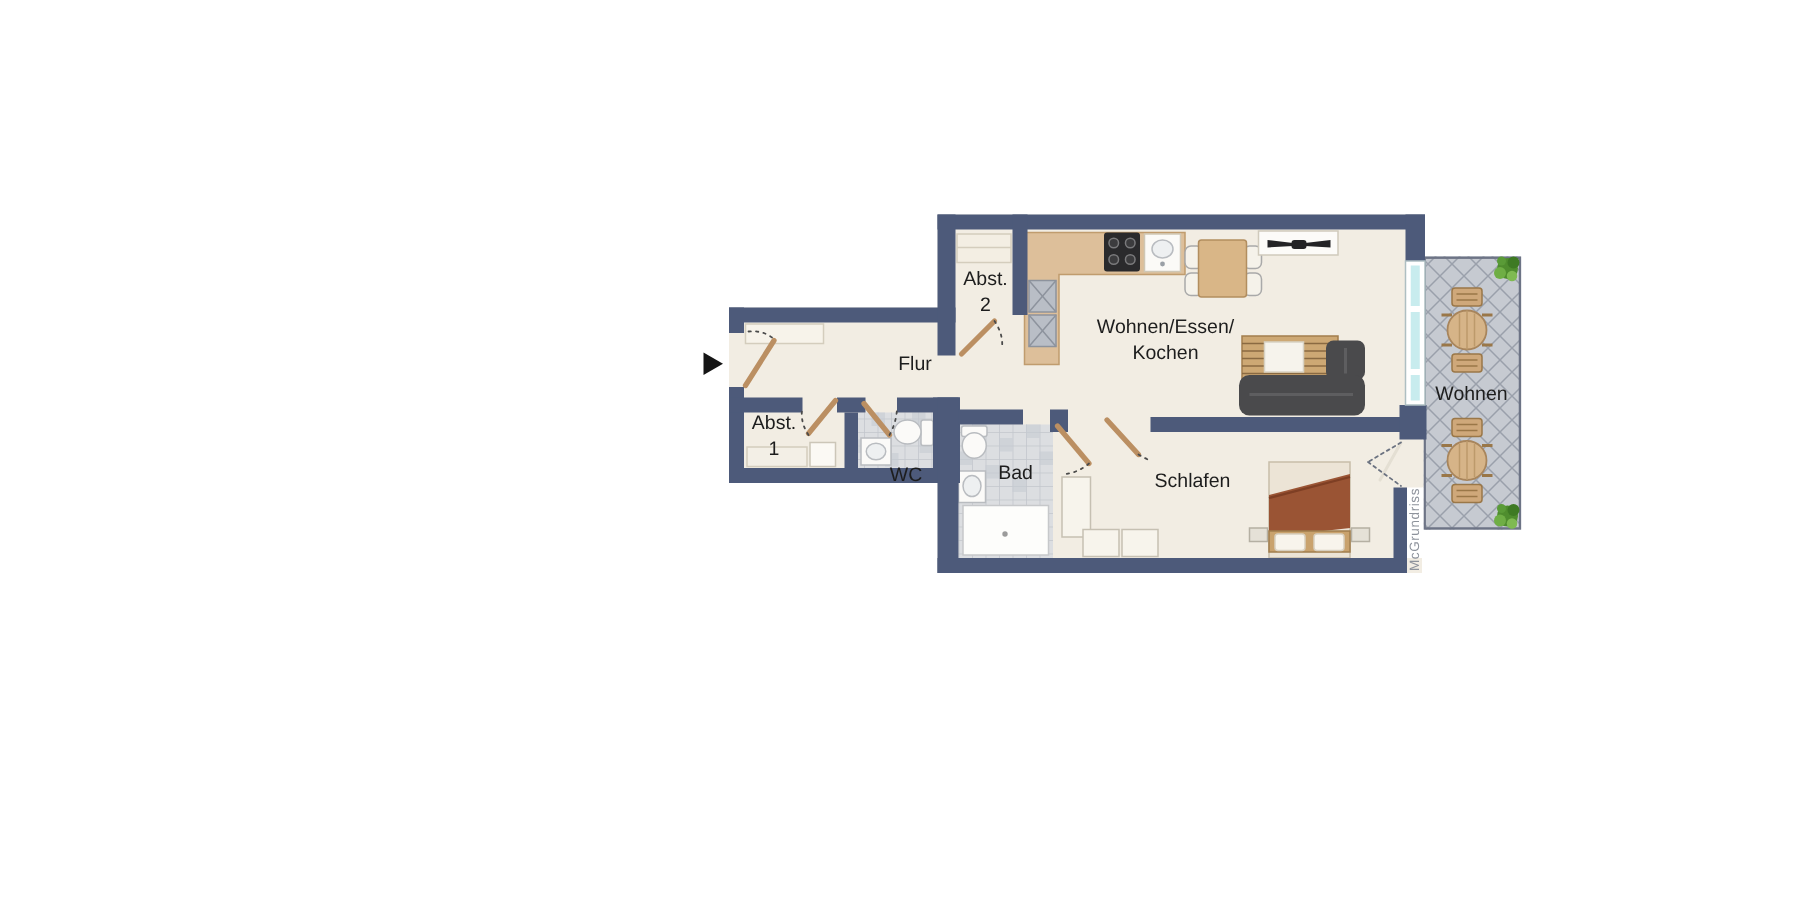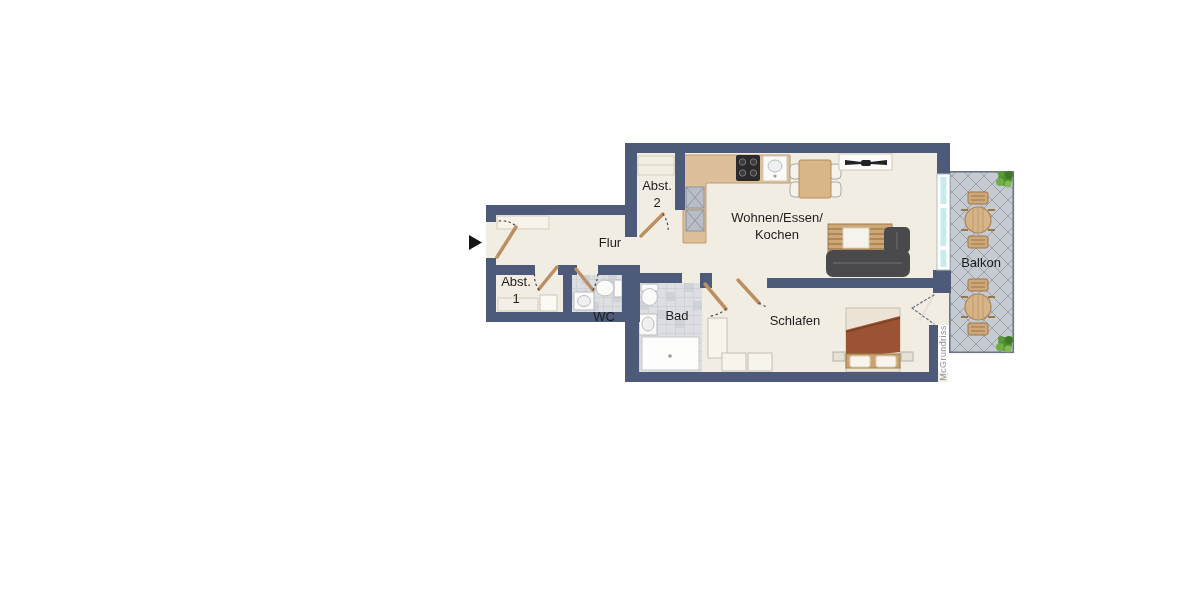--- a/index.html
+++ b/index.html
@@ -296,17 +296,17 @@
 
 <div class="lbl" style="left:677px;top:315px;text-align:center;">Bad</div>
 
 <div class="lbl" style="left:777px;top:226px;">
   <div>Wohnen/Essen/</div>
   <div>Kochen</div>
 </div>
 
 <div class="lbl" style="left:795px;top:320px;text-align:center;">Schlafen</div>
 
-<div class="lbl" style="left:981px;top:262px;">Balkon</div>
+<div class="lbl" style="left:981px;top:262px;">Wohnen</div>
 
 <div class="watermark" style="left:943px;top:353px;">McGrundriss</div>
 
 </div>
 
 </body></html>

